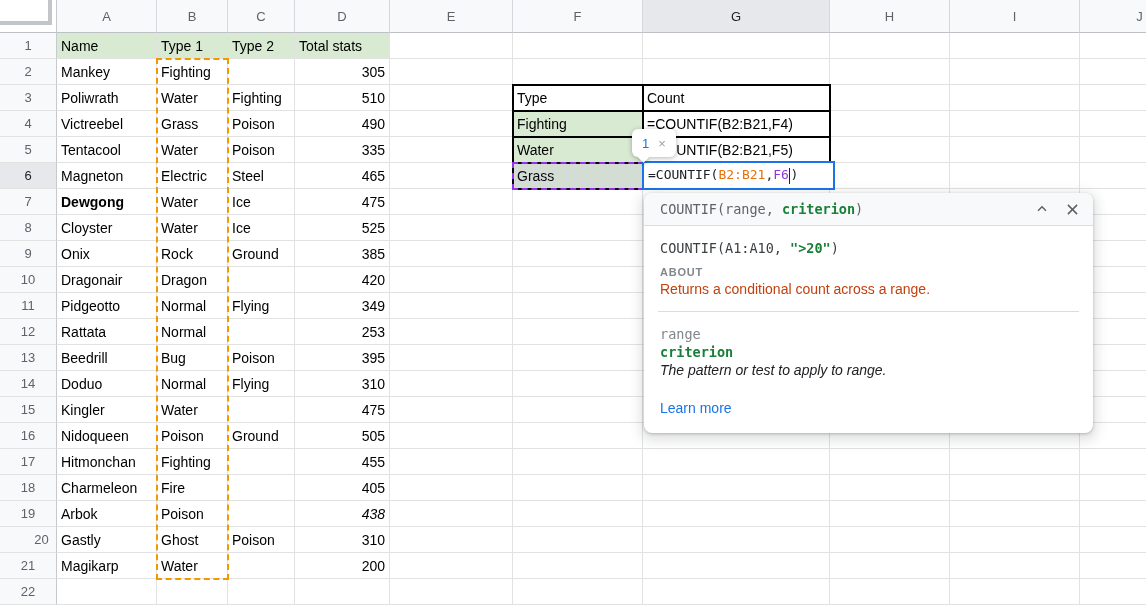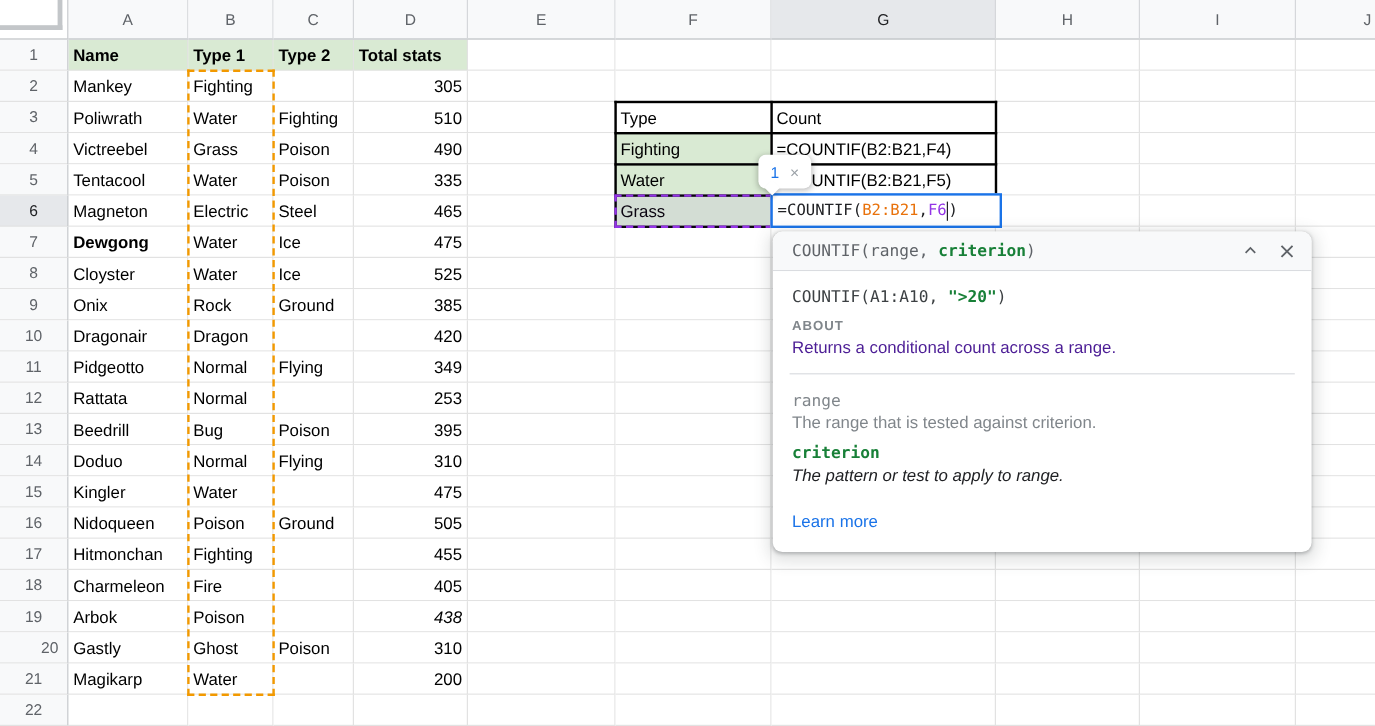--- a/index.html
+++ b/index.html
@@ -8,21 +8,21 @@
     position:relative; width:1146px; height:605px; background:#fff;
     overflow:hidden; font-family:"Liberation Sans", sans-serif;
   }
   
   .cell {
     position:absolute; border-right:1px solid #e2e2e2; border-bottom:1px solid #e2e2e2;
     font-size:14px; color:#000; padding:0 4px; display:flex; align-items:center;
     white-space:nowrap; background:#fff; z-index:1;
   }
   .cell.green { background:#d9ead3; }
-  .cell.bold { font-weight:bold; }
+  .cell.bold { font-weight:normal; }
   .cell.num { justify-content:flex-end; }
   
   .colhdr {
     position:absolute; top:0; height:33px; background:#f8f9fa;
     border-right:1px solid #d5d7da; border-bottom:1px solid #bdc0c4;
     color:#5f6368; font-size:13px; display:flex; align-items:center; justify-content:center;
     z-index:4;
   }
   .rowhdr {
     position:absolute; left:0; width:57px; background:#f8f9fa;
@@ -89,21 +89,21 @@
   .sig-gray { color:#5f6368; }
   .sig-green { color:#188038; font-weight:bold; }
   .hdr-icons { display:flex; align-items:center; gap:14px; }
   .icon-btn { display:flex; align-items:center; cursor:pointer; }
   .popup-body { padding:14px 16px 16px 16px; }
   .sect-label {
     color:#80868b; font-size:11px; font-weight:bold; letter-spacing:0.8px; margin-bottom:3px;
   }
   .code-line { font-family:"DejaVu Sans Mono", monospace; font-size:13.5px; color:#3c4043; margin-bottom:10px; }
   .code-green { color:#188038; font-weight:bold; }
-  .about-text { font-size:14px; color:#4c1d95; margin-bottom:4px; }
+  .about-text { font-size:14px; color:#c2410c; margin-bottom:4px; }
   .divider { height:1px; background:#dadce0; margin:14px -2px 14px -2px; }
   .param-name { font-family:"DejaVu Sans Mono", monospace; font-size:13.5px; margin-bottom:2px; }
   .param-name.inactive { color:#80868b; }
   .param-name.active { color:#188038; font-weight:bold; }
   .param-desc { font-size:14px; margin-bottom:10px; }
   .param-desc.inactive { color:#80868b; }
   .param-desc.normal { color:#202124;font-style:italic; }
   .learn-more { display:inline-block; color:#1a73e8; font-size:14px; margin-top:12px; cursor:pointer; text-decoration:none; }
 </style>
 </head>
@@ -405,19 +405,18 @@
             </svg>
         </span>
       </div>
     </div>
     <div class="popup-body">
       <div class="code-line"><span>COUNTIF(A1:A10, </span><span class="code-green">"&gt;20"</span><span>)</span></div>
       <div class="sect-label">ABOUT</div>
       <div class="about-text">Returns a conditional count across a range.</div>
       <div class="divider"></div>
       <div class="param-name inactive">range</div>
-      <div class="param-desc inactive">The range that is tested against criterion.</div>
       <div class="param-name active">criterion</div>
       <div class="param-desc normal">The pattern or test to apply to range.</div>
       <a class="learn-more">Learn more</a>
     </div>
   </div>
 </div>
 
 </body></html>

